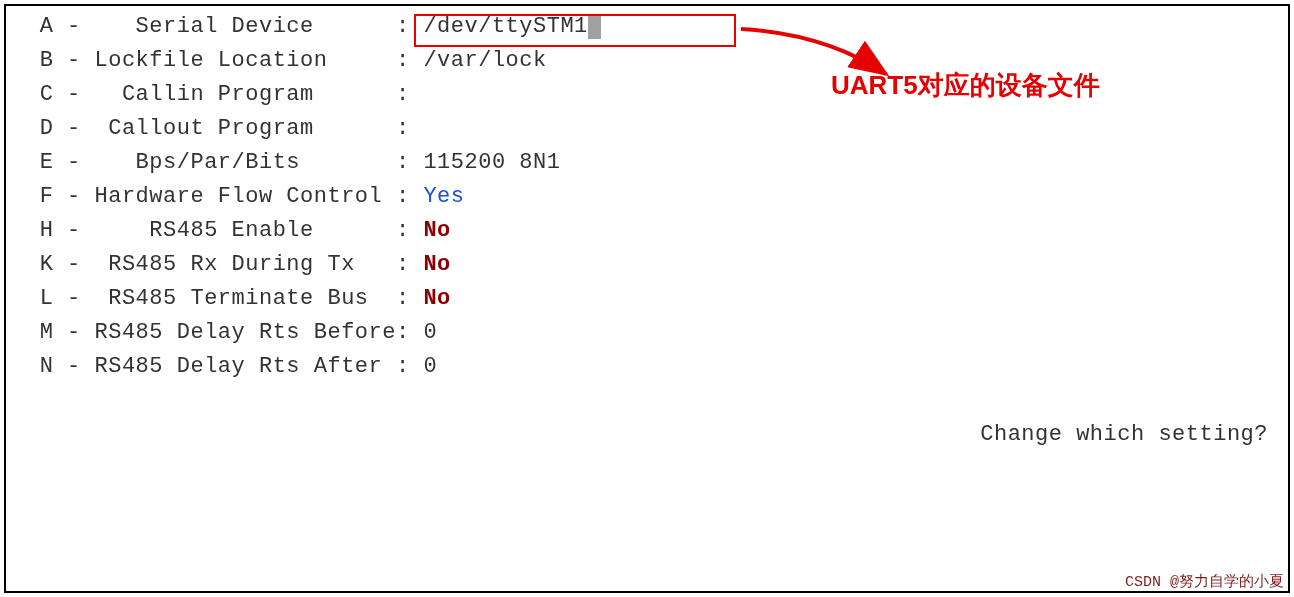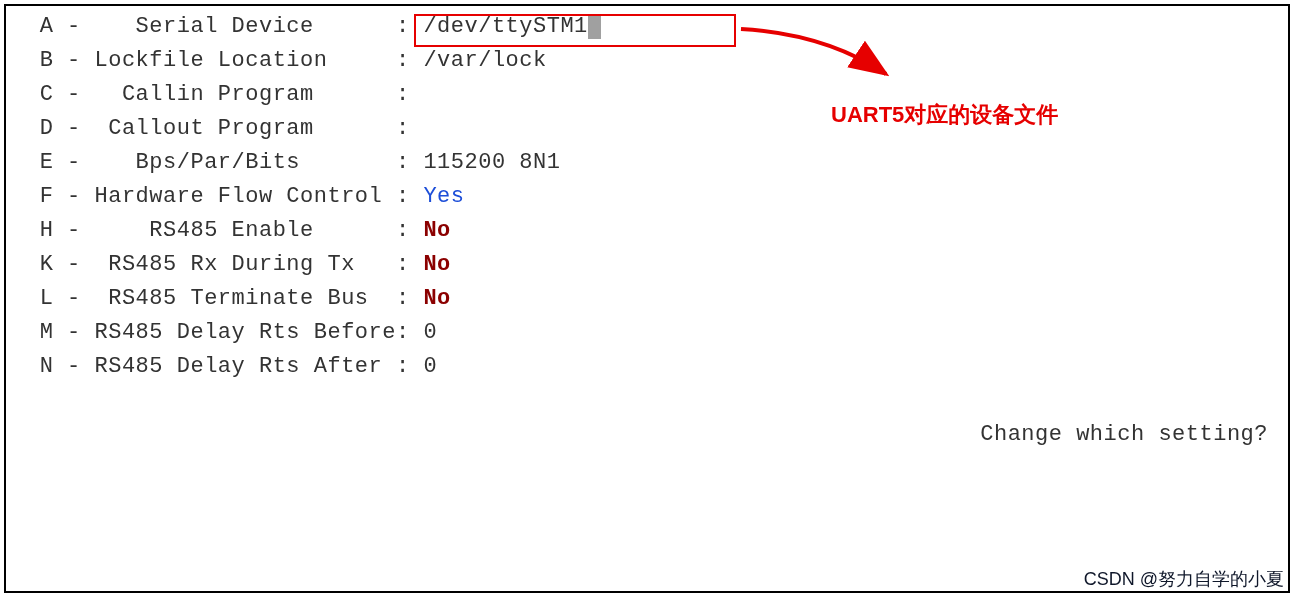--- a/index.html
+++ b/index.html
@@ -55,39 +55,38 @@
       height: 25px;
       background: #a0a0a0;
       vertical-align: middle;
     }
     .annotation {
       position: absolute;
       top: 62px;
       left: 825px;
       color: #e60000;
       font-weight: bold;
-      font-size: 22px;
+      font-size: 26px;
       font-family: "Microsoft YaHei", sans-serif;
-      margin-top: 32px;
     }
     .arrow-svg {
       position: absolute;
       top: 18px;
       left: 720px;
       width: 175px;
       height: 64px;
       pointer-events: none;
     }
     .watermark {
       position: absolute;
       right: 10px;
       bottom: 6px;
-      color: #0f172a;
-      font-size: 18px;
-      font-family: Liberation Sans, sans-serif;
+      color: #7f1d1d;
+      font-size: 15px;
+      font-family: Liberation Mono, monospace;
     }
     .prompt-row {
       margin-top: 34px;
       text-align: right;
     }
   </style>
 </head>
 <body>
 
 <div class="container">

